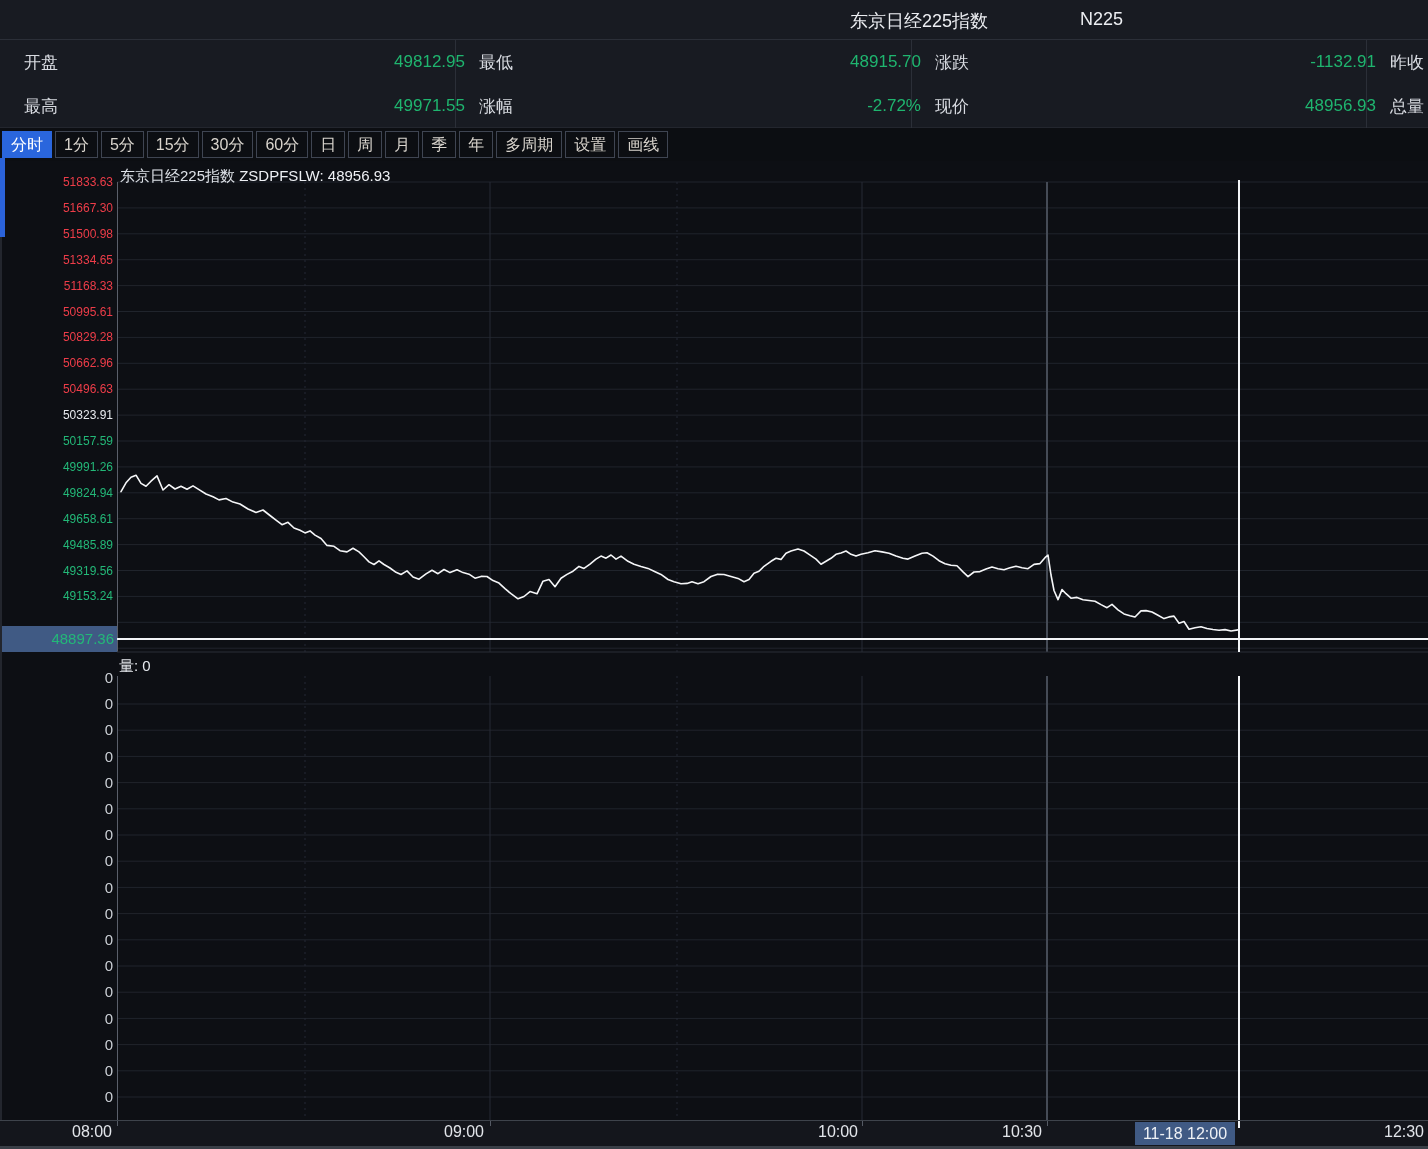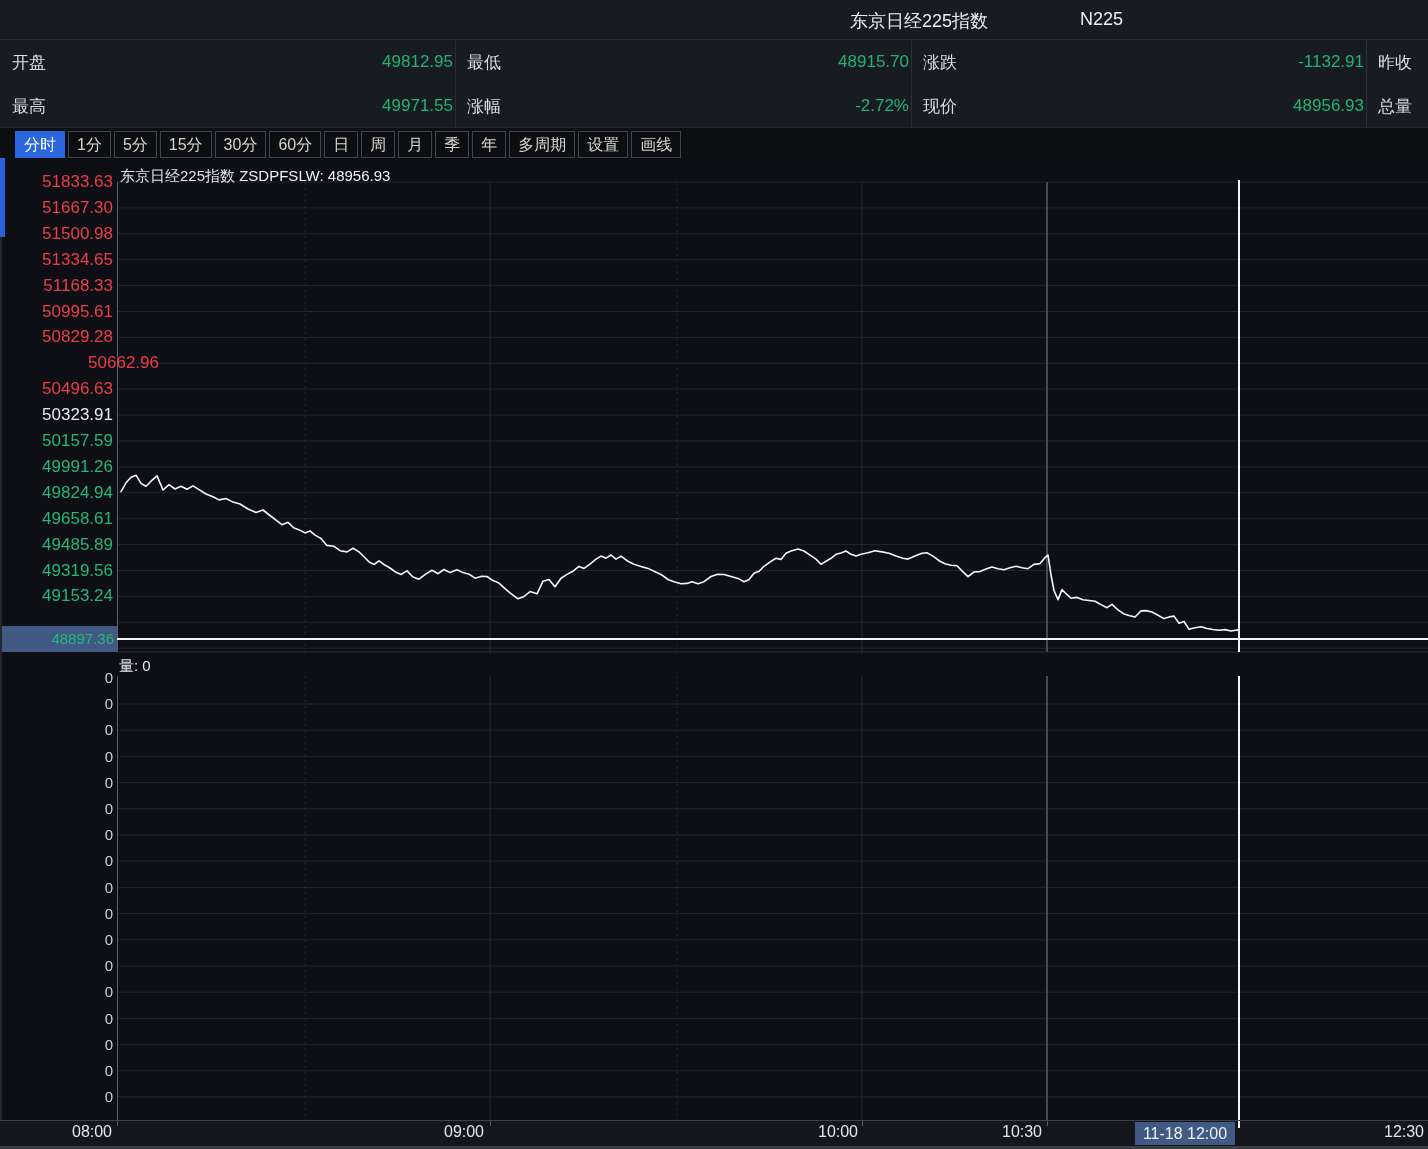--- a/index.html
+++ b/index.html
@@ -5,35 +5,35 @@
   html,body{margin:0;padding:0;background:#101218}
   #app{position:relative;width:1428px;height:1149px;overflow:hidden;
        font-family:"Liberation Sans","DejaVu Sans",sans-serif;color:#e6e9ee;background:#a3a3a3}
   
   .titlebar{position:absolute;left:0;top:0;width:1428px;height:40px;background:#181b22;border-bottom:1px solid #2b2f38;box-sizing:border-box}
   .titlebar .t{position:absolute;top:9px;font-size:18px;color:#eceef2;white-space:nowrap}
   #win-title{left:850px}
   #symbol{left:1080px}
   
   .stats{position:absolute;left:0;top:40px;width:1428px;height:88px;background:#181b22;border-bottom:1px solid #23262e;box-sizing:border-box}
-  .srow{position:absolute;left:4px;width:1300px;height:44px;display:grid;grid-template-columns:455px 456px 455px 62px}
+  .srow{position:absolute;left:16px;width:1300px;height:44px;display:grid;grid-template-columns:455px 456px 455px 62px}
   .scell{display:flex;justify-content:space-between;align-items:center;padding:0 6px 0 8px;font-size:17px;overflow:hidden}
   .slabel{color:#d8dbe1;white-space:nowrap}
   .sval{color:#1fb56f;white-space:nowrap}
   .sdiv{position:absolute;top:0;width:1px;height:88px;background:#2b2f38}
   
-  .tabbar{position:absolute;left:0;top:128px;width:1428px;height:33px;background:#0c0e12;display:flex;align-items:center;gap:3px;padding-left:15px;box-sizing:border-box}
+  .tabbar{position:absolute;left:0;top:128px;width:1428px;height:33px;background:#0c0e12;display:flex;align-items:center;gap:3px;padding-left:2px;box-sizing:border-box}
   .tab{height:25px;line-height:25px;padding:0 8px;border:1px solid #3f4552;color:#d9d4cd;font-size:16px;white-space:nowrap;cursor:pointer}
   .tab.sel{background:#2a66dd;border-color:#2a66dd;color:#ffffff}
   
   .chart{position:absolute;left:0;top:161px;width:1428px;height:959px;background:#0d0f14}
   .chart svg{position:absolute;left:0;top:0;z-index:1}
   .panelabel{position:absolute;left:120px;top:6px;font-size:15px;color:#dfe3e9;z-index:3;white-space:nowrap}
   .panelabel .v{color:#eef0f4}
-  .ylab{position:absolute;width:113px;text-align:right;font-size:17px;height:20px;line-height:20px;z-index:2;white-space:nowrap}
+  .ylab{position:absolute;width:113px;text-align:right;font-size:12px;height:20px;line-height:20px;z-index:2;white-space:nowrap}
   .vz{position:absolute;width:113px;text-align:right;font-size:15px;height:20px;line-height:20px;color:#ccd0d6;z-index:2}
   .vollabel{position:absolute;left:119px;top:496px;font-size:15px;color:#e6e9ee;z-index:3}
   .pricehl{position:absolute;left:2px;top:465px;width:115px;height:26px;background:#405a84;color:#23b878;
            font-size:15px;line-height:26px;text-align:right;padding-right:3px;box-sizing:border-box;z-index:4}
   .bluestrip{position:absolute;left:0;top:-3px;width:5px;height:79px;background:#2b63da;z-index:5}
   .leftedge{position:absolute;left:0;top:0;width:2px;height:959px;background:#23262e;z-index:1}
   
   .xaxis{position:absolute;left:0;top:1120px;width:1428px;height:26px;background:#14161c;border-top:1px solid #3e434b;box-sizing:border-box}
   .xlab{position:absolute;top:2px;font-size:16px;color:#e2e5ea;transform:translateX(-50%);white-space:nowrap}
   .xhl{position:absolute;left:1135px;top:1px;width:100px;height:23px;background:#405a84;color:#eef1f5;font-size:16px;line-height:23px;text-align:center;white-space:nowrap}
@@ -117,21 +117,21 @@
       <span class="v">48956.93</span>
     </div>
     <div id="ylabels">
         <div class="ylab" style="top: 11px; color: rgb(238, 61, 73);">51833.63</div>
         <div class="ylab" style="top: 36.9px; color: rgb(238, 61, 73);">51667.30</div>
         <div class="ylab" style="top: 62.8px; color: rgb(238, 61, 73);">51500.98</div>
         <div class="ylab" style="top: 88.7px; color: rgb(238, 61, 73);">51334.65</div>
         <div class="ylab" style="top: 114.6px; color: rgb(238, 61, 73);">51168.33</div>
         <div class="ylab" style="top: 140.5px; color: rgb(238, 61, 73);">50995.61</div>
         <div class="ylab" style="top: 166.4px; color: rgb(238, 61, 73);">50829.28</div>
-        <div class="ylab" style="top: 192.3px; color: rgb(238, 61, 73); margin-left: 46px;">50662.96</div>
+        <div class="ylab" style="top: 192.3px; color: rgb(238, 61, 73);">50662.96</div>
         <div class="ylab" style="top: 218.2px; color: rgb(238, 61, 73);">50496.63</div>
         <div class="ylab" style="top: 244.1px; color: rgb(232, 234, 238);">50323.91</div>
         <div class="ylab" style="top: 270px; color: rgb(35, 184, 120);">50157.59</div>
         <div class="ylab" style="top: 295.9px; color: rgb(35, 184, 120);">49991.26</div>
         <div class="ylab" style="top: 321.8px; color: rgb(35, 184, 120);">49824.94</div>
         <div class="ylab" style="top: 347.7px; color: rgb(35, 184, 120);">49658.61</div>
         <div class="ylab" style="top: 373.6px; color: rgb(35, 184, 120);">49485.89</div>
         <div class="ylab" style="top: 399.5px; color: rgb(35, 184, 120);">49319.56</div>
         <div class="ylab" style="top: 425.4px; color: rgb(35, 184, 120);">49153.24</div>
         <div class="ylab" style="top: 471px; color: rgb(35, 184, 120);">48986.91</div>

